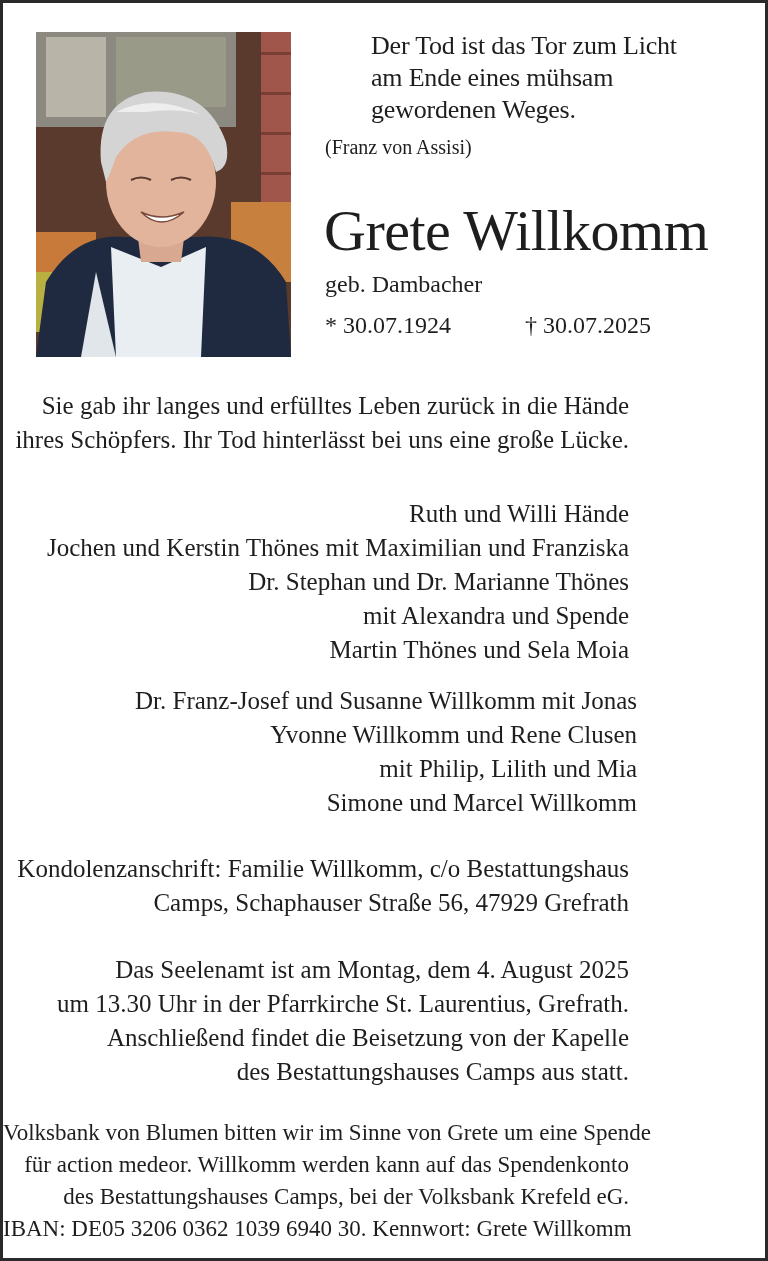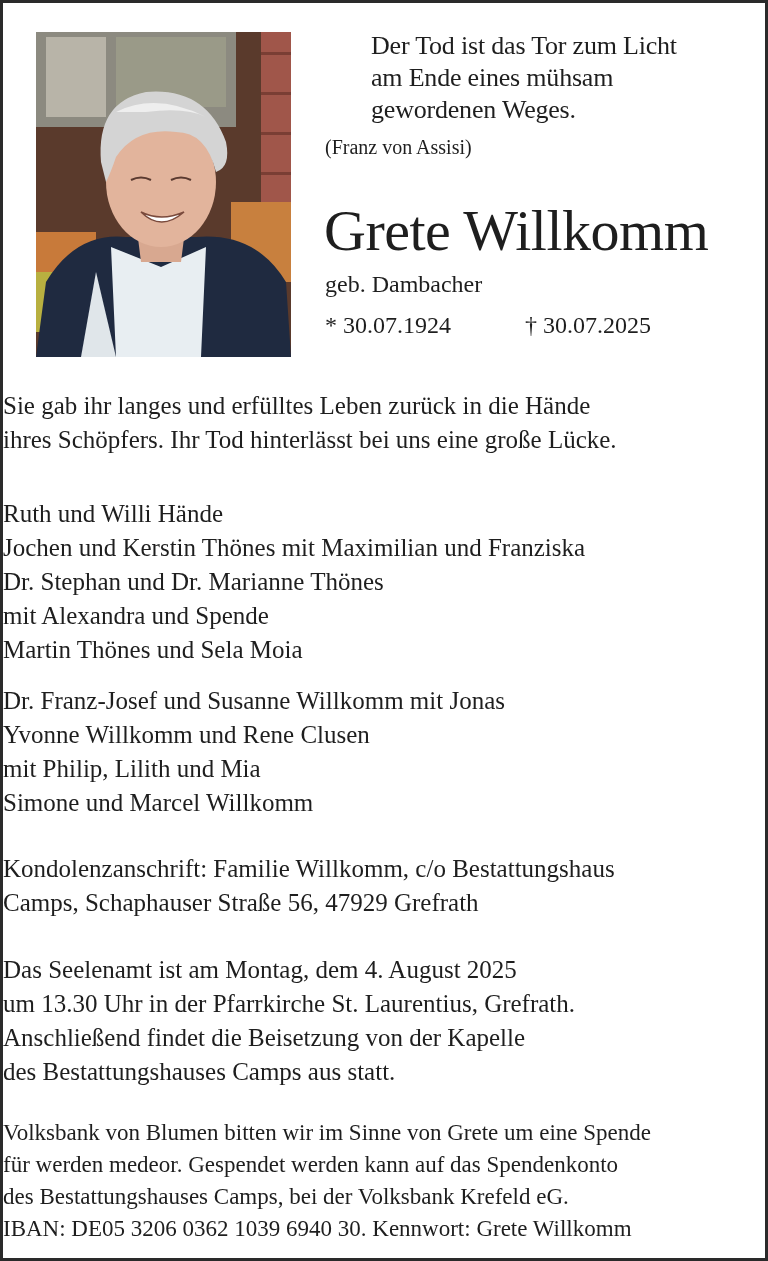--- a/index.html
+++ b/index.html
@@ -49,27 +49,27 @@
       position: absolute;
       left: 322px; top: 307px;
       font-size: 24px; line-height: 30px;
       width: 420px;
     }
     .dates .born { position: absolute; left: 0; top: 0; }
     .dates .died { position: absolute; left: 200px; top: 0; }
     .center-block {
       position: absolute;
       left: 0; width: 626px;
-      text-align: left;
+      text-align: right;
       font-size: 25px; line-height: 34px;
     }
     .center-block .line { display: block; white-space: nowrap; }
     .statement { top: 386px; }
     .family1 { top: 494px; }
-    .family2 { top: 681px; }
+    .family2 { top: 681px; margin-left: 8px; }
     .condolence { top: 849px; }
     .service { top: 950px; }
     .donation { top: 1114px; font-size: 23px; line-height: 32px; }
   </style>
 </head>
 <body>
 
 <div class="page">
 
   <div class="photo" title="Portrait of Grete Willkomm, smiling elderly woman with short grey hair, wearing a white striped blouse and dark navy vest">
@@ -150,18 +150,18 @@
 
   <div class="center-block service">
     <span class="line">Das Seelenamt ist am Montag, dem 4. August 2025</span>
     <span class="line">um 13.30 Uhr in der Pfarrkirche St. Laurentius, Grefrath.</span>
     <span class="line">Anschließend findet die Beisetzung von der Kapelle</span>
     <span class="line">des Bestattungshauses Camps aus statt.</span>
   </div>
 
   <div class="center-block donation">
     <span class="line">Volksbank von Blumen bitten wir im Sinne von Grete um eine Spende</span>
-    <span class="line">für werden medeor. Gespendet werden kann auf das Spendenkonto</span>
+    <span class="line">für action medeor. Willkomm werden kann auf das Spendenkonto</span>
     <span class="line">des Bestattungshauses Camps, bei der Volksbank Krefeld eG.</span>
     <span class="line">IBAN: DE05 3206 0362 1039 6940 30. Kennwort: Grete Willkomm</span>
   </div>
 
 </div>
 
 </body></html>

